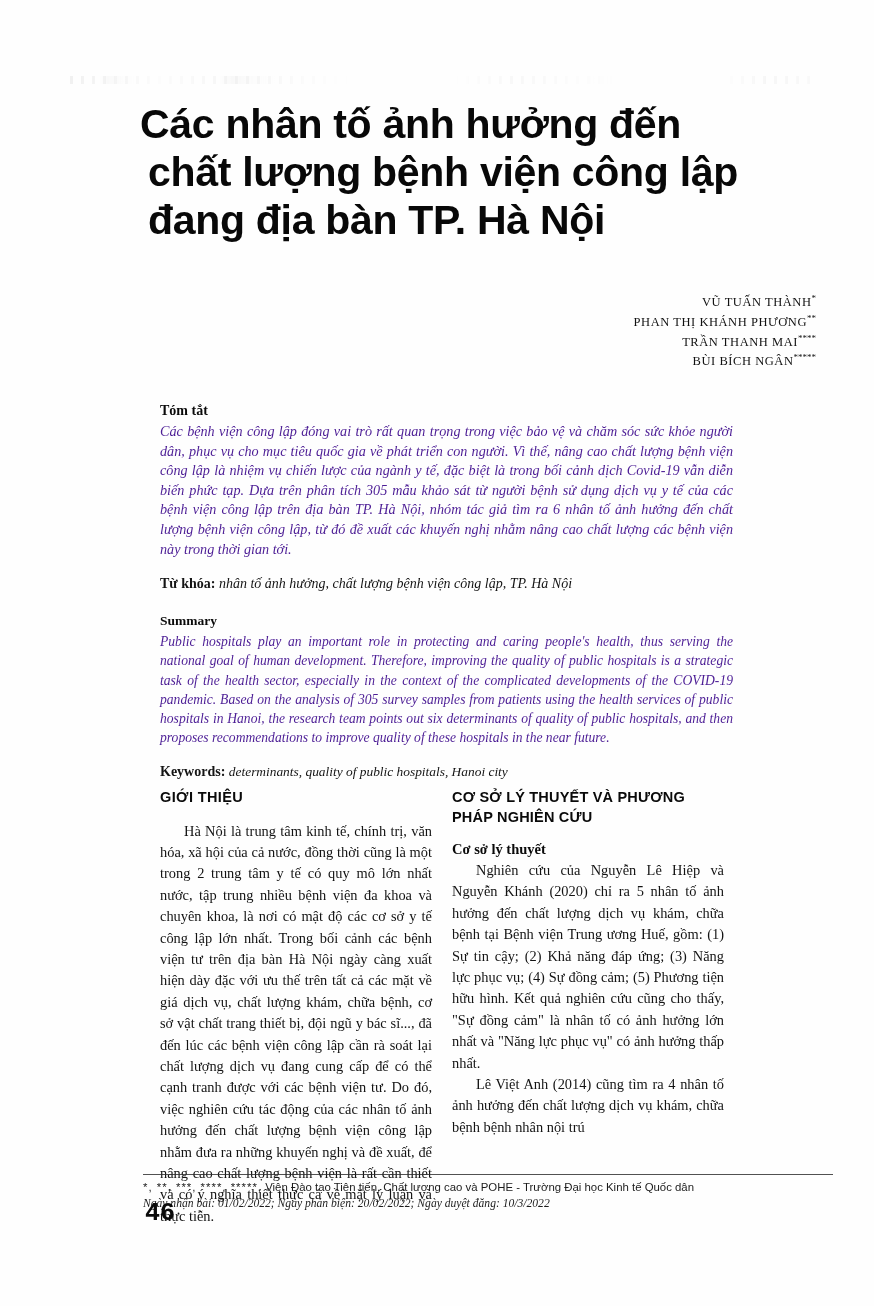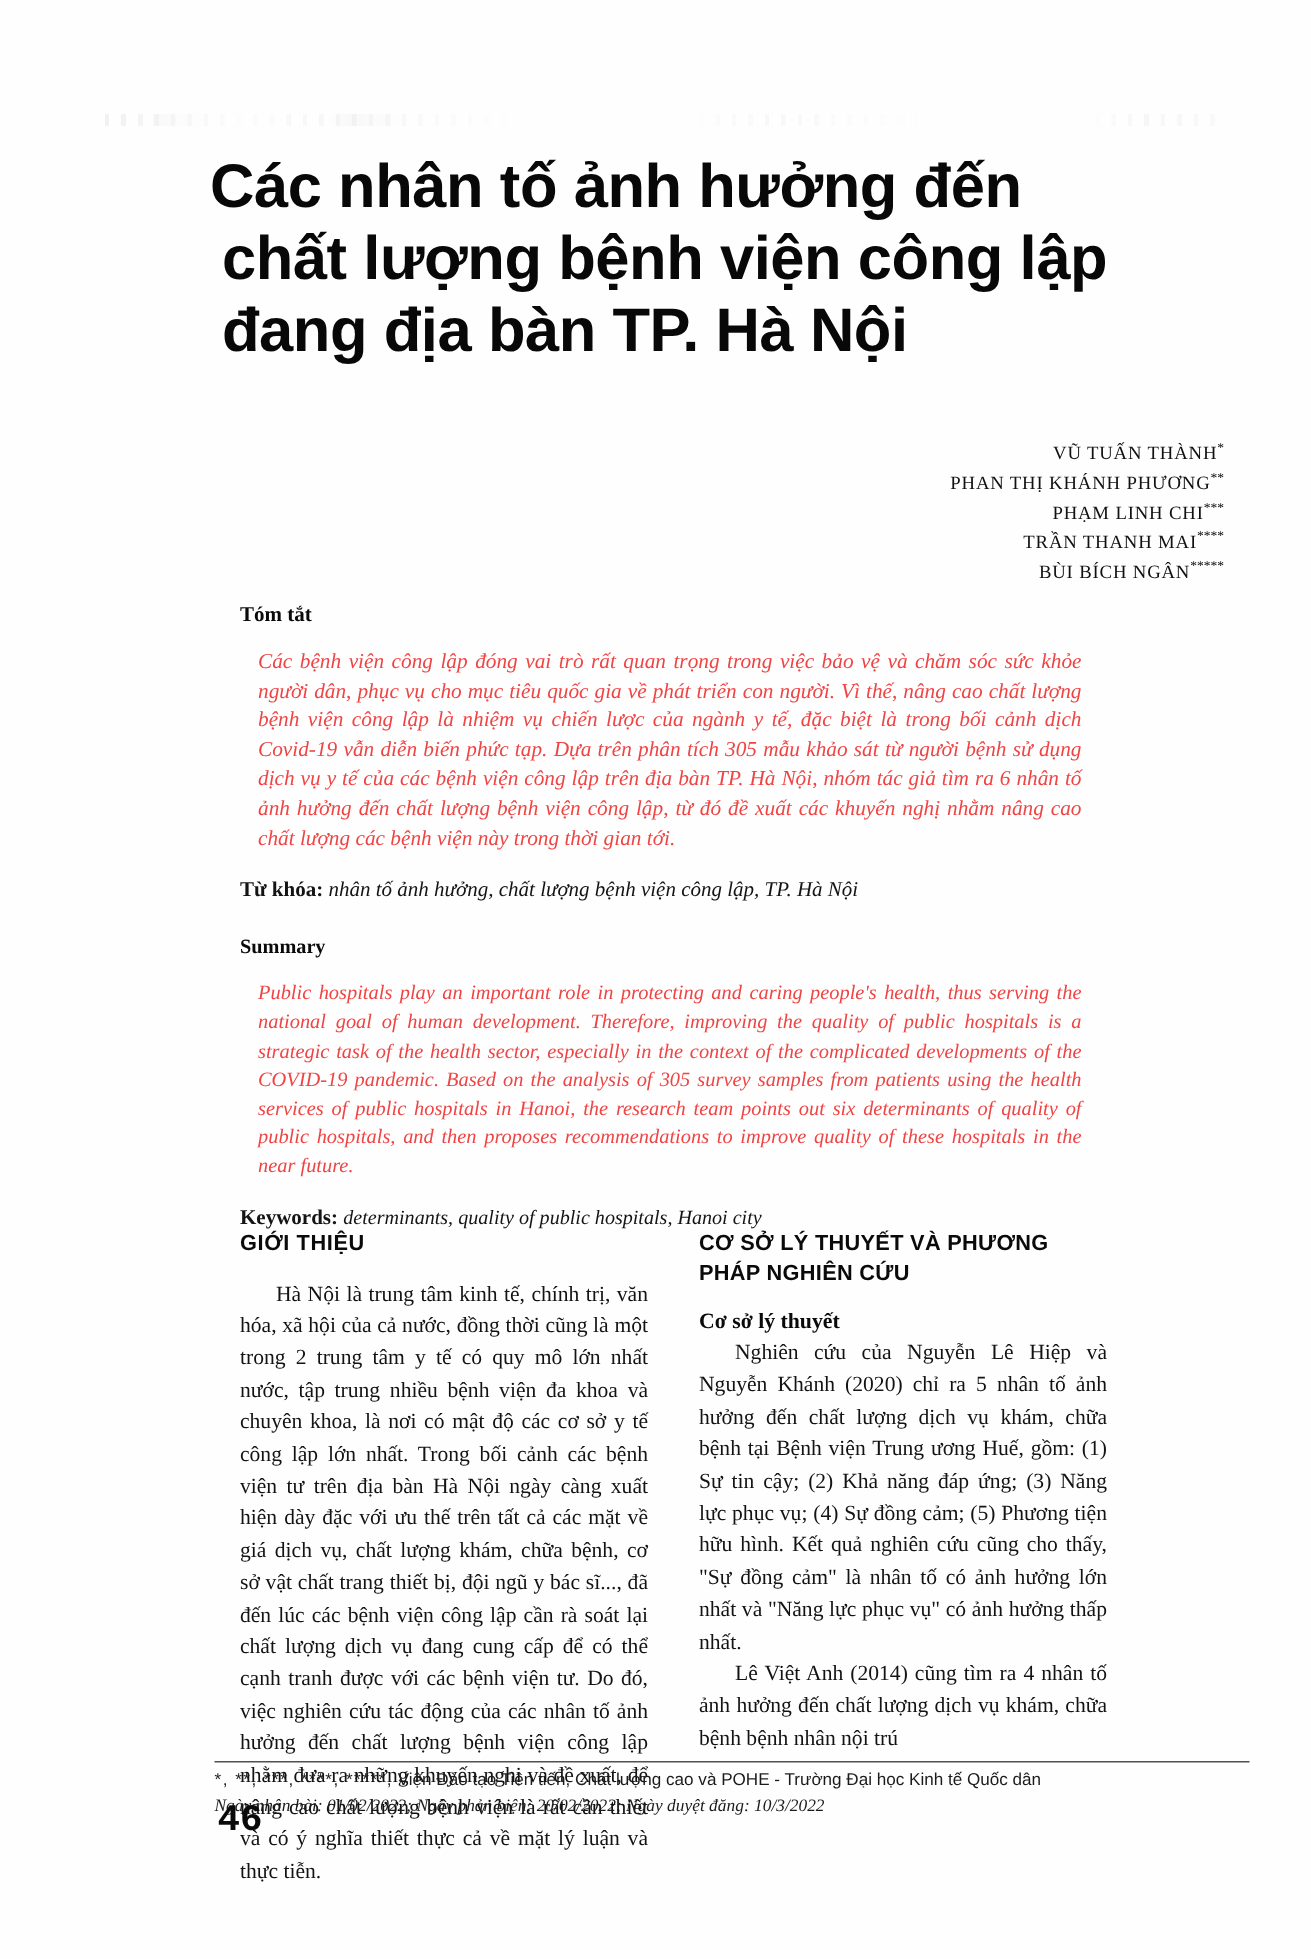--- a/index.html
+++ b/index.html
@@ -103,22 +103,22 @@
     margin: 0 0 2px 0;
     color: #0a0a0a;
   }
   .sec-heading.en { font-size: 13.5px; }
   .abstract-body {
     font-family: "Liberation Serif", serif;
     font-style: italic;
     font-size: 14.2px;
     line-height: 19.6px;
     text-align: justify;
-    color: #ef4444;
-    margin: 12px;
+    color: #4c1d95;
+    margin: 0;
     hyphens: none;
   }
   .abstract-body.en { font-size: 13.6px; line-height: 19.2px; }
 
   .kw-line {
     font-family: "Liberation Serif", serif;
     font-size: 14px;
     line-height: 19px;
     margin: 15px 0 0 0;
     color: #141414;
@@ -126,25 +126,25 @@
   .kw-line .kw-label { font-weight: 700; font-style: normal; }
   .kw-line .kw-value { font-style: italic; }
   .kw-line.en .kw-value { font-size: 13.4px; margin-top: 24px; }
 
   .block-gap-en { margin-top: 19px; }
 
   
   .columns {
     position: absolute;
     left: 160px;
-    top: 820px;
+    top: 788px;
     width: 578px;
     height: 352px;
     display: flex;
-    gap: 34px;
+    gap: 20px;
   }
   .col {
     width: 272px;
     flex: 0 0 272px;
   }
   .col-head {
     font-family: "Liberation Sans", sans-serif;
     font-weight: 700;
     font-size: 14.5px;
     line-height: 19.5px;
@@ -235,21 +235,20 @@
 
   <div class="title-block">
     <div class="title-line l1">Các nhân tố ảnh hưởng đến</div>
     <div class="title-line l2">chất lượng bệnh viện công lập</div>
     <div class="title-line l3">đang địa bàn TP. Hà Nội</div>
   </div>
 
   <div class="authors">
     <span class="author-name"><span>VŨ TUẤN THÀNH</span><sup>*</sup></span>
     <span class="author-name"><span>PHAN THỊ KHÁNH PHƯƠNG</span><sup>**</sup></span>
-    <span class="author-name"><span>PHẠM LINH CHI</span><sup>***</sup></span>
     <span class="author-name"><span>TRẦN THANH MAI</span><sup>****</sup></span>
     <span class="author-name"><span>BÙI BÍCH NGÂN</span><sup>*****</sup></span>
   </div>
 
   <div class="abstract-wrap">
 
     <div class="sec-heading">Tóm tắt</div>
     <p class="abstract-body">Các bệnh viện công lập đóng vai trò rất quan trọng trong việc bảo vệ và chăm sóc sức khỏe người dân, phục vụ cho mục tiêu quốc gia về phát triển con người. Vì thế, nâng cao chất lượng bệnh viện công lập là nhiệm vụ chiến lược của ngành y tế, đặc biệt là trong bối cảnh dịch Covid-19 vẫn diễn biến phức tạp. Dựa trên phân tích 305 mẫu khảo sát từ người bệnh sử dụng dịch vụ y tế của các bệnh viện công lập trên địa bàn TP. Hà Nội, nhóm tác giả tìm ra 6 nhân tố ảnh hưởng đến chất lượng bệnh viện công lập, từ đó đề xuất các khuyến nghị nhằm nâng cao chất lượng các bệnh viện này trong thời gian tới.</p>
 
     <p class="kw-line"><span class="kw-label">Từ khóa:</span> <span class="kw-value">nhân tố ảnh hưởng, chất lượng bệnh viện công lập, TP. Hà Nội</span></p>

